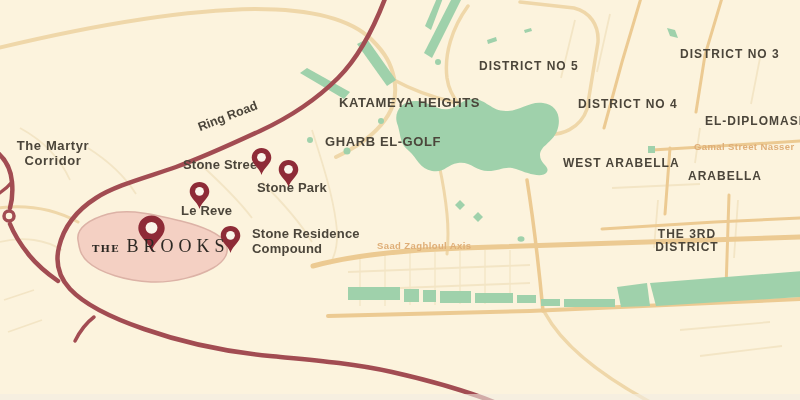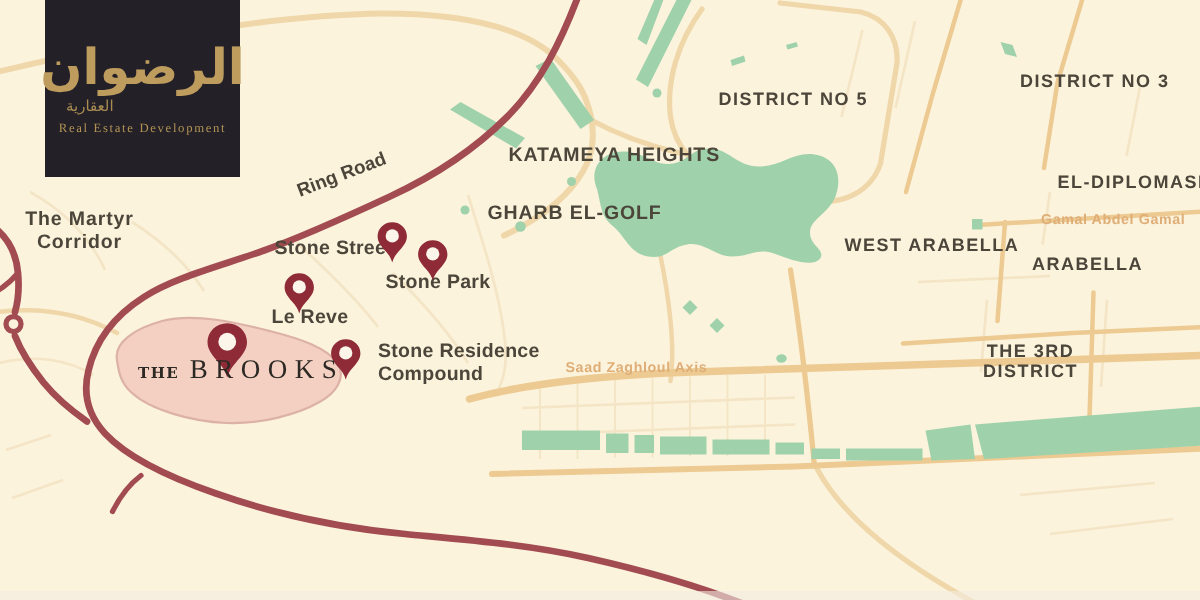--- a/index.html
+++ b/index.html
@@ -138,38 +138,34 @@
     <g stroke="#a24c52" stroke-width="4.5" fill="none" stroke-linecap="round">
       <path d="M386,-4 C374,28 360,56 338,78 C314,102 288,118 260,131 C232,144 204,157 176,167 C148,177 116,185 96,198 C74,212 63,230 59,247 C55,263 59,277 70,289 C85,305 112,318 144,329 C184,343 228,352 270,356 C312,360 352,363 392,372 C432,381 466,391 494,402"></path>
       <path d="M-2,153 C6,160 11,170 12,182 C13,193 12,201 10,208"></path>
       <path d="M10,224 C14,234 21,245 29,255 C38,266 48,274 58,281"></path>
       <path d="M12,182 C7,188 3,191 -2,194" stroke-width="3.5"></path>
       <path d="M94,317 C86,323 80,331 75,341" stroke-width="3.5"></path>
       <circle cx="9" cy="216" r="5" fill="#fcf3dd" stroke-width="3.5"></circle>
     </g>
   </svg>
 
-  <div class="logo">
-    <div class="ar-main">الرضوان</div>
-    <div class="ar-sub">العقارية</div>
-    <div class="en-sub">Real Estate Development</div>
-  </div>
 
   <div class="lbl big wrap center" style="left:53px; top:139px; width:80px;">The Martyr Corridor</div>
   <div class="lbl big" style="left:339px; top:95px;">KATAMEYA HEIGHTS</div>
   <div class="lbl big" style="left:325px; top:134px;">GHARB EL-GOLF</div>
   <div class="lbl dist" style="left:479px; top:59px;">DISTRICT NO 5</div>
   <div class="lbl dist" style="left:680px; top:47px;">DISTRICT NO 3</div>
+  <div class="lbl dist" style="left:578px; top:97px;">DISTRICT NO 4</div>
   <div class="lbl dist" style="left:705px; top:114px;">EL-DIPLOMASE</div>
   <div class="lbl dist" style="left:563px; top:156px;">WEST ARABELLA</div>
   <div class="lbl dist" style="left:688px; top:169px;">ARABELLA</div>
   <div class="lbl dist wrap center" style="left:687px; top:228px; width:72px;">THE 3RD DISTRICT</div>
 
   <div class="lbl ring-road-lbl" style="left:196px; top:121px;">Ring Road</div>
-  <div class="lbl road-o" style="left:694px; top:141px;">Gamal Abdel Gamal</div>
+  <div class="lbl road-o" style="left:694px; top:141px;">Gamal Street Nasser</div>
   <div class="lbl road-o" style="left:377px; top:240px;text-align:right;">Saad Zaghloul Axis</div>
 
   <div class="pin" style="left:250px; top:147px;">
     <svg width="23" height="29" viewBox="0 0 24 30">
         <path d="M12,1 C6.2,1 1.8,5.4 1.8,10.8 C1.8,15 4.6,18 7.6,21.4 C9.4,23.4 11,25.6 12,29 C13,25.6 14.6,23.4 16.4,21.4 C19.4,18 22.2,15 22.2,10.8 C22.2,5.4 17.8,1 12,1 Z" fill="#8e2b37"></path>
         <circle cx="12" cy="10.6" r="4.6" fill="#fbf5ea"></circle>
       </svg>
   </div>
   <div class="pin" style="left:277px; top:159px;">
     <svg width="23" height="29" viewBox="0 0 24 30">

